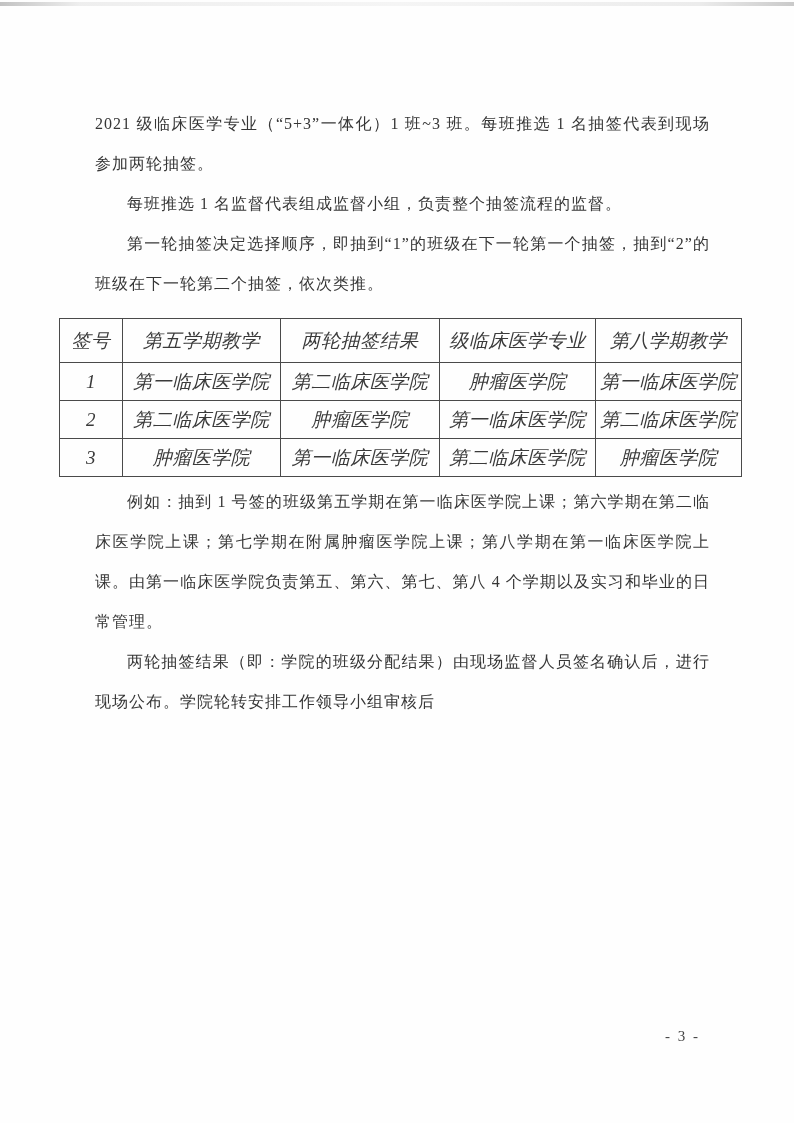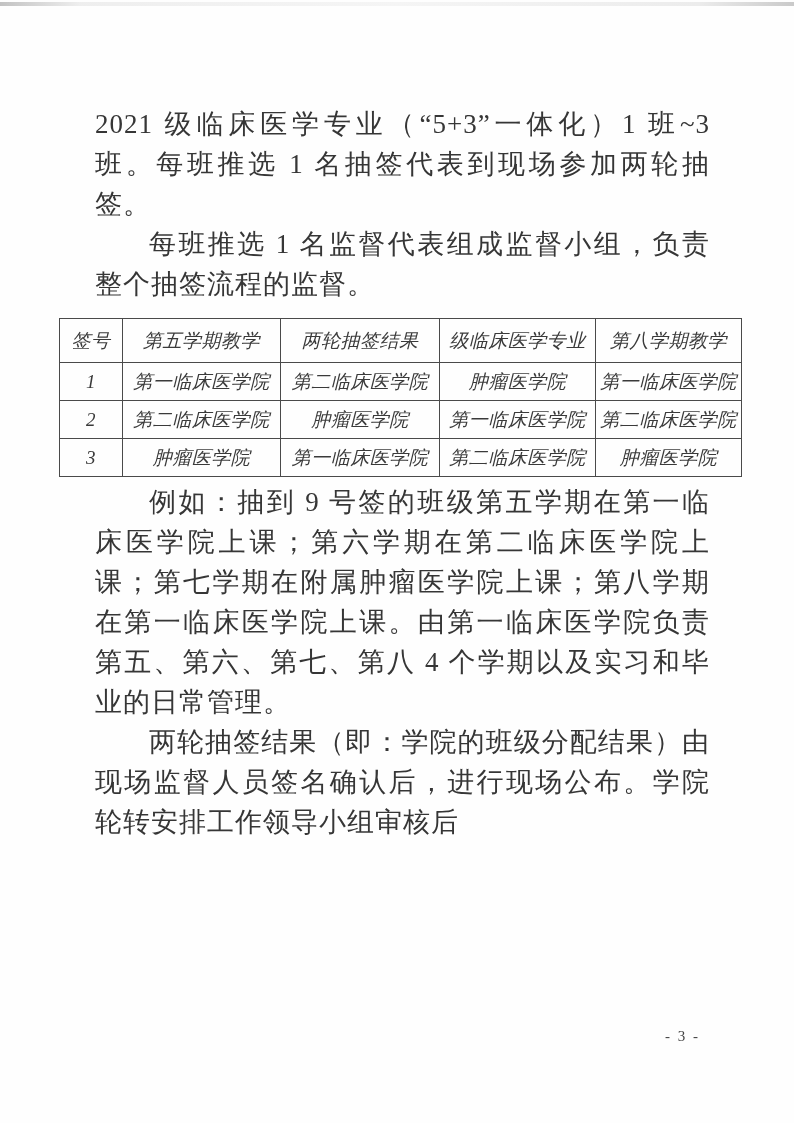--- a/index.html
+++ b/index.html
@@ -34,21 +34,21 @@
   .content {
     position: absolute;
     top: 104px;
     left: 0;
     width: 794px;
     color: #363636;
   }
 
   .para {
     margin: 0 84px 0 95px;
-    font-size: 27px;
+    font-size: 16px;
     line-height: 40px;
     letter-spacing: 1px;
     text-align: justify;
     text-justify: inter-character;
     text-indent: 2em;
   }
 
   .para.no-indent { text-indent: 0; }
 
   table.rotation {
@@ -95,20 +95,21 @@
 
   <div class="scan-edge"></div>
 
   <div class="content">
 
     <p class="para no-indent">2021 级临床医学专业（“5+3”一体化）1 班~3 班。每班推选 1 名抽签代表到现场参加两轮抽签。</p>
 
     <p class="para">每班推选 1 名监督代表组成监督小组，负责整个抽签流程的监督。</p>
 
 
+    <p class="para">第一轮抽签决定选择顺序，即抽到“1”的班级在下一轮第一个抽签，抽到“2”的班级在下一轮第二个抽签，依次类推。</p>
 
 
     <table class="rotation">
       <colgroup>
         <col class="c0">
           <col class="c1">
           <col class="c2">
           <col class="c3">
           <col class="c4">
       </colgroup>
@@ -139,21 +140,21 @@
         <tr>
           <td>3</td>
           <td>肿瘤医学院</td>
           <td>第一临床医学院</td>
           <td>第二临床医学院</td>
           <td>肿瘤医学院</td>
         </tr>
       </tbody>
     </table>
 
-    <p class="para">例如：抽到 9 号签的班级第五学期在第一临床医学院上课；第六学期在第二临床医学院上课；第七学期在附属肿瘤医学院上课；第八学期在第一临床医学院上课。由第一临床医学院负责第五、第六、第七、第八 4 个学期以及实习和毕业的日常管理。</p>
+    <p class="para">例如：抽到 1 号签的班级第五学期在第一临床医学院上课；第六学期在第二临床医学院上课；第七学期在附属肿瘤医学院上课；第八学期在第一临床医学院上课。由第一临床医学院负责第五、第六、第七、第八 4 个学期以及实习和毕业的日常管理。</p>
 
     <p class="para">两轮抽签结果（即：学院的班级分配结果）由现场监督人员签名确认后，进行现场公布。学院轮转安排工作领导小组审核后</p>
 
   </div>
 
   <div class="page-number">- 3 -</div>
 
 </div>
 
 </body></html>

